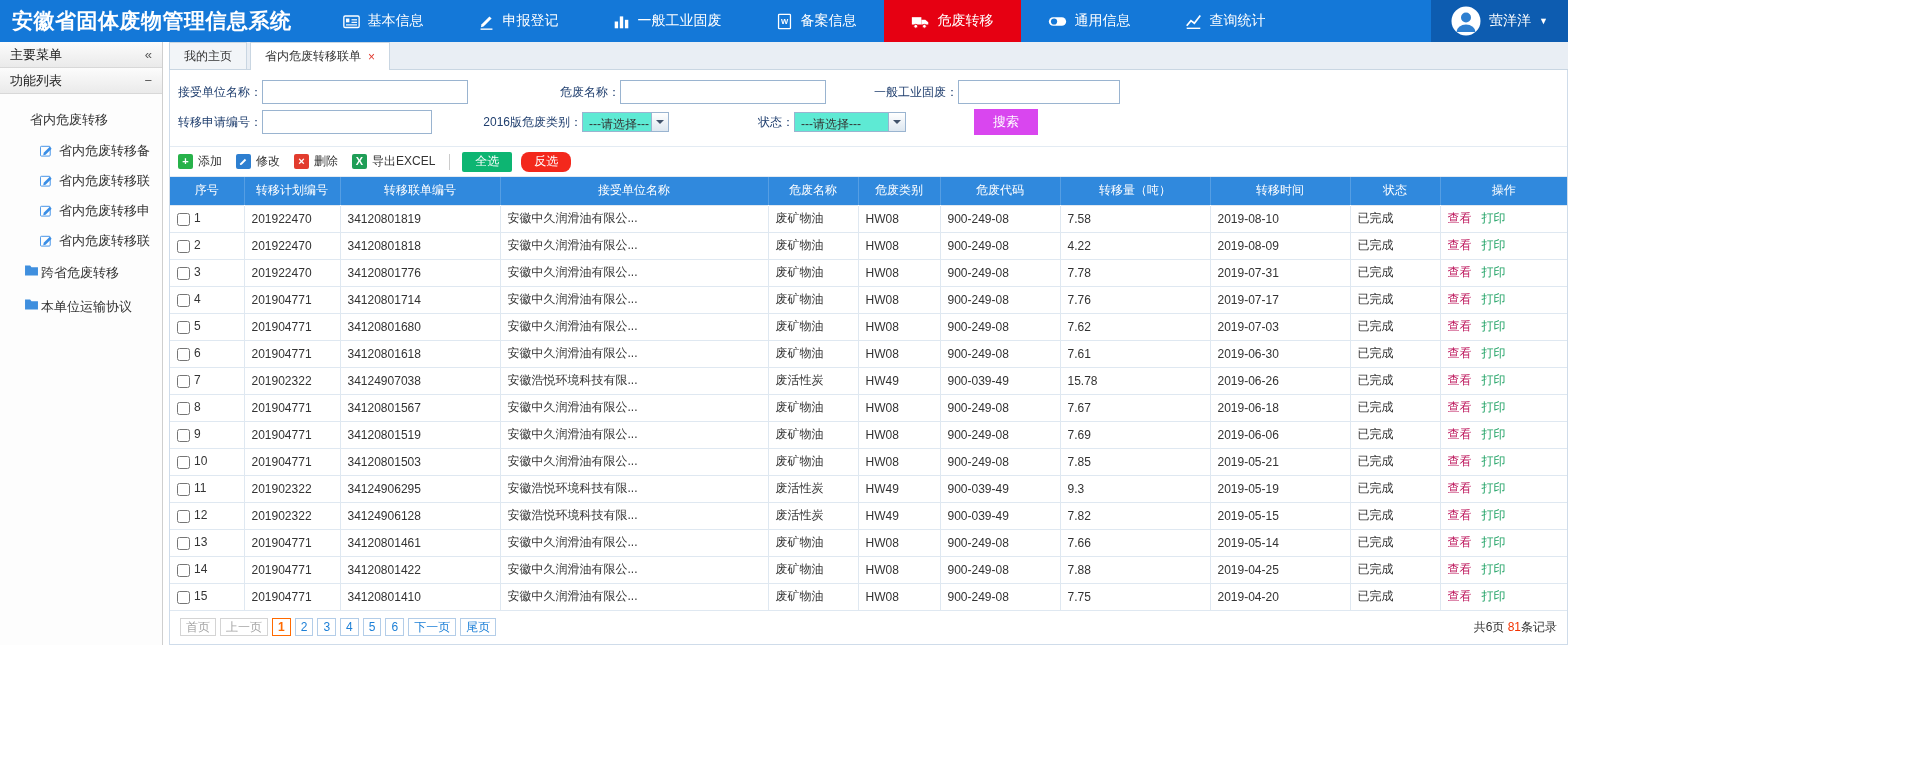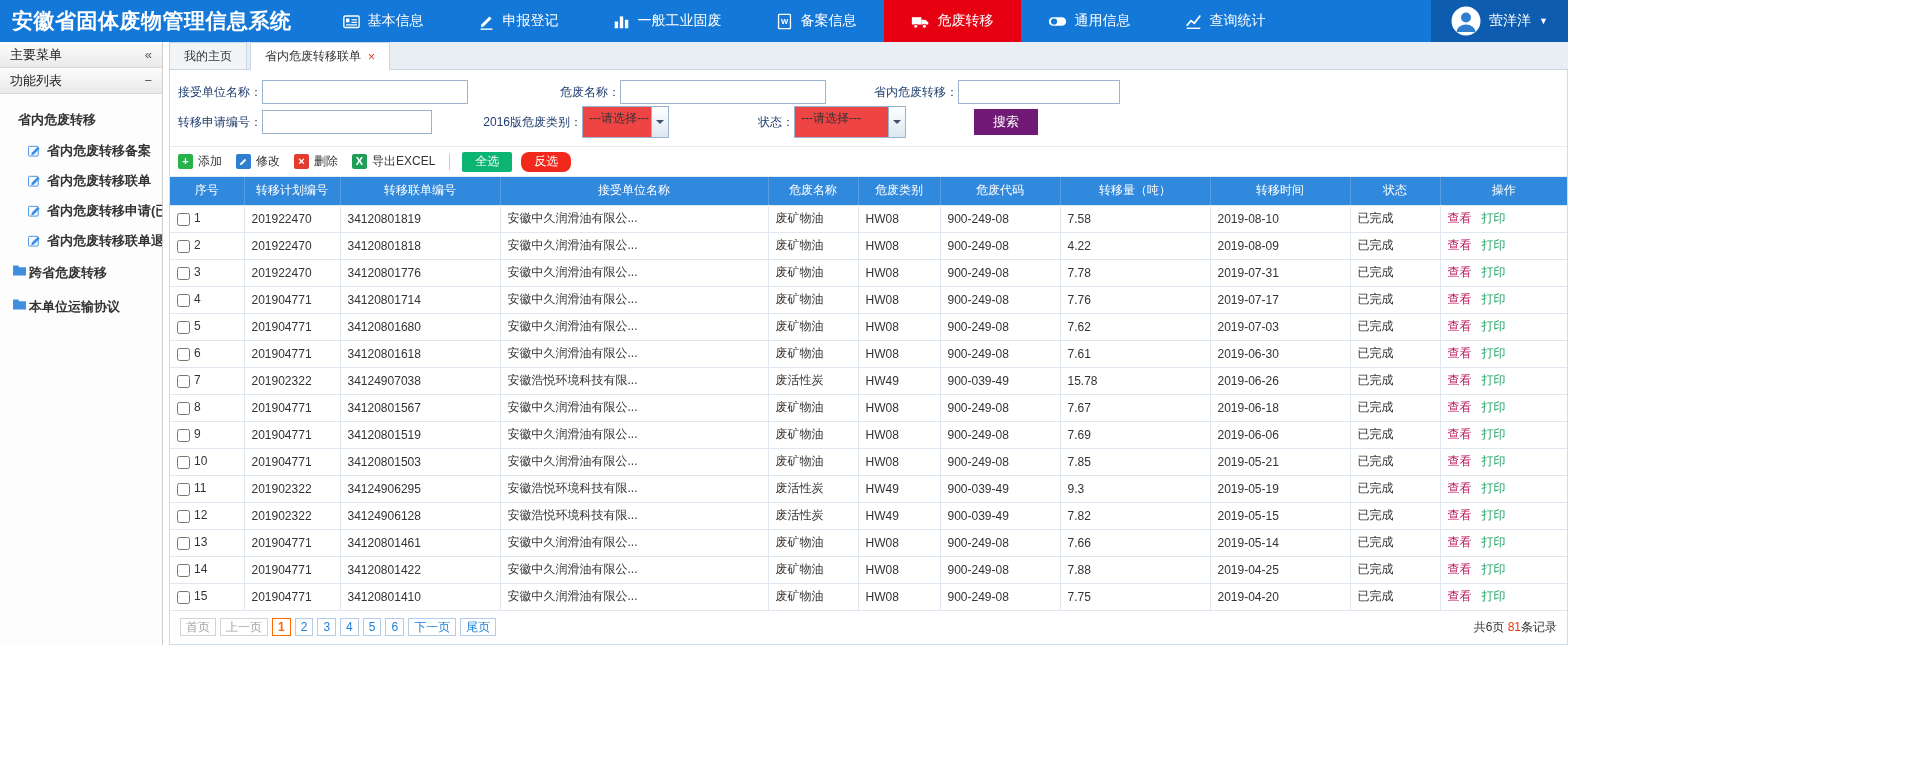--- a/index.html
+++ b/index.html
@@ -15,21 +15,21 @@
   .nav-ic svg { display:block; }
   .user { margin-left:auto; background:#0d5cb0; display:flex; align-items:center; gap:8px; padding:0 20px; font-size:14px; cursor:pointer; }
   .avatar svg { display:block; }
   .caret { font-size:9px; }
 
   
   .body { display:flex; align-items:stretch; min-height:578px; }
   .sidebar { width:163px; border-right:1px solid #cfcfcf; background:#fdfdfd; font-size:13px; }
   .sb-bar { height:26px; display:flex; justify-content:space-between; align-items:center; padding:0 10px; background:linear-gradient(#fcfcfc,#eaeaea); border-bottom:1px solid #d8d8d8; color:#222; }
   .sb-bar .sb-ctl { cursor:pointer; color:#555; }
-  .tree { padding:10px 0;font-weight:bold; }
+  .tree { padding:10px 12px; }
   .tree-group { padding:7px 0 7px 18px; cursor:pointer; }
   .tree-item { display:flex; align-items:flex-end; gap:6px; padding:6px 0 6px 28px; cursor:pointer; white-space:nowrap; overflow:hidden; }
   .tree-root { display:flex; gap:2px; padding:8px 0 8px 12px; cursor:pointer; }
   .splitter { width:6px; cursor:col-resize; }
 
   .main { flex:1; }
   
   .tabbar { height:28px; background:#e9eef4; border-bottom:1px solid #c9d6e2; display:flex; align-items:flex-end; }
   .tab { height:27px; padding:0 14px; border:1px solid #c9d6e2; border-bottom:none; background:#f2f5f8; font-size:12px; margin-right:3px; display:flex; align-items:center; gap:7px; cursor:pointer; color:#333; }
   .tab.active { background:#fff; height:28px; margin-bottom:-1px; }
@@ -38,26 +38,26 @@
   .panel { width:1399px; border:1px solid #cfdcea; border-top:none; background:#fff; }
 
   
   .filter { padding:7px 0 9px; border-bottom:1px solid #e3ebf3; }
   .f-row { display:flex; align-items:center; height:30px; }
   .f-label { text-align:right; font-size:12px; color:#1f3e6e; white-space:nowrap; }
   .lw1 { width:92px; } .lw2 { width:152px; } .lw3 { width:132px; }
   .lw2b { width:150px; } .lw3b { width:125px; }
   .f-input { height:24px; border:1px solid #9ab4d0; font-size:12px; padding:0 4px; outline:none; }
   .in1 { width:206px; } .in2 { width:206px; } .in3 { width:162px; } .in4 { width:170px; }
-  .combo { display:inline-flex; height:32px; border:1px solid #9ab4d0; background:#ef4444; cursor:pointer; }
+  .combo { display:inline-flex; height:20px; border:1px solid #9ab4d0; background:#5eead4; cursor:pointer; }
   .combo-txt { font-size:12px; line-height:22px; padding:0 6px; color:#333; overflow:hidden; white-space:nowrap; }
   .ct1 { width:68px; } .ct2 { width:93px; }
   .combo-arrow { width:17px; border-left:1px solid #9ab4d0; background:linear-gradient(#ffffff,#dde7f0); display:flex; align-items:center; justify-content:center; }
   .combo-arrow i { border:4px solid transparent; border-top-color:#41536b; margin-top:4px; }
-  .search-btn { height:26px; width:64px; background:#701a75; color:#fff; border:none; font-size:13px; margin-left:68px; cursor:pointer; }
+  .search-btn { height:26px; width:64px; background:#d946ef; color:#fff; border:none; font-size:13px; margin-left:68px; cursor:pointer; }
 
   
   .toolbar { height:30px; display:flex; align-items:center; padding:0 8px; border-bottom:1px solid #e3ebf3; }
   .tool-btn { display:flex; align-items:center; gap:5px; font-size:12px; color:#333; margin-right:14px; cursor:pointer; white-space:nowrap; }
   .tico { width:15px; height:15px; border-radius:2px; color:#fff; font-size:11px; line-height:15px; text-align:center; font-weight:bold; display:inline-block; }
   .tico.add { background:#27b24a; } .tico.edit { background:#2e7fd0; }
   .tico.del { background:#e23c2e; } .tico.xls { background:#1f9e57; }
   .vsep { width:1px; height:16px; background:#ccc; margin:0 12px 0 0; }
   .mini-btn { height:20px; padding:0 13px; color:#fff; font-size:12px; border:none; margin-right:9px; cursor:pointer; border-radius:2px; }
   .btn-green { background:#0db572; } .btn-red { background:#f3281c;border-radius:8px; }
@@ -243,21 +243,21 @@
       </div>
 
       <div class="panel">
 
         <div class="filter">
           <div class="f-row">
             <span class="f-label lw1">接受单位名称：</span>
             <input class="f-input in1" type="text" style="">
             <span class="f-label lw2">危废名称：</span>
             <input class="f-input in2" type="text" style="">
-            <span class="f-label lw3">省内危废转移：</span>
+            <span class="f-label lw3">一般工业固废：</span>
             <input class="f-input in3" type="text" style="">
           </div>
           <div class="f-row">
             <span class="f-label lw1">转移申请编号：</span>
             <input class="f-input in4" type="text" style="">
             <span class="f-label lw2b">2016版危废类别：</span>
             <span class="combo">
               <span class="combo-txt ct1">---请选择---</span>
               <span class="combo-arrow">
                   <i></i>

